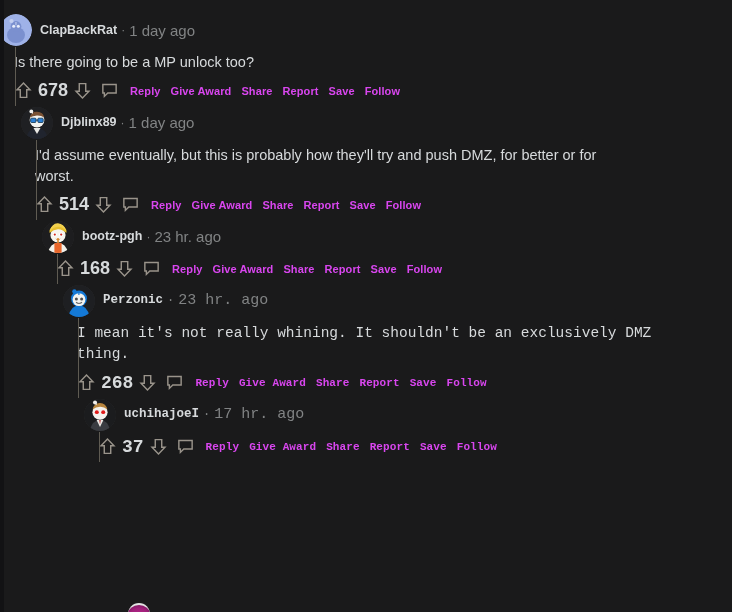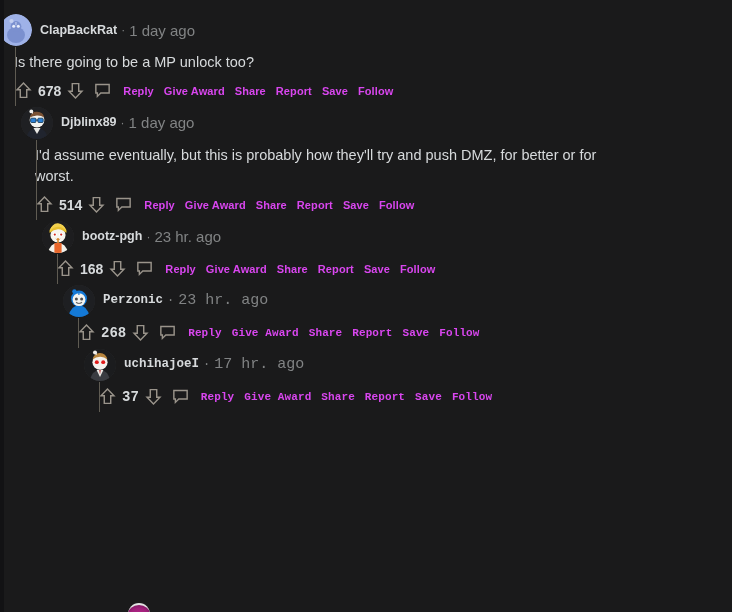--- a/index.html
+++ b/index.html
@@ -123,21 +123,21 @@
     width: 19px;
     height: 19px;
     display: inline-flex;
     align-items: center;
     justify-content: center;
     cursor: pointer;
   }
   .vote-ico svg { display: block; }
 
   .score {
-    font-size: 14px;
+    font-size: 18px;
     font-weight: 700;
     color: #d7dadc;
     padding: 0 5px;
     min-width: 10px;
     text-align: center;
   }
 
   .bubble-ico {
     width: 19px;
     height: 19px;
@@ -345,20 +345,21 @@
                       </svg>
                     </div>
                     <div class="meta">
                       <span class="author">Perzonic</span>
                       <span class="dot">·</span>
                       <span class="age">23 hr. ago</span>
                     </div>
                   </div>
                   <div class="comment-body-wrap">
                     <div class="thread-line"></div>
+                    <div class="comment-text">I mean it's not really whining. It shouldn't be an exclusively DMZ thing.</div>
                     <div class="actions">
                       <span class="vote-ico">
                         <svg viewBox="0 0 20 20" aria-hidden="true">
                           <path d="M10 2.2 L3.2 9.2 L6.6 9.2 L6.6 17.2 L13.4 17.2 L13.4 9.2 L16.8 9.2 Z" fill="none" stroke="#9a948b" stroke-width="1.5" stroke-linejoin="miter"></path>
                         </svg>
                       </span>
                       <span class="score">268</span>
                       <span class="vote-ico">
                         <svg viewBox="0 0 20 20" aria-hidden="true">
                           <path d="M10 17.8 L3.2 10.8 L6.6 10.8 L6.6 2.8 L13.4 2.8 L13.4 10.8 L16.8 10.8 Z" fill="none" stroke="#9a948b" stroke-width="1.5" stroke-linejoin="miter"></path>

